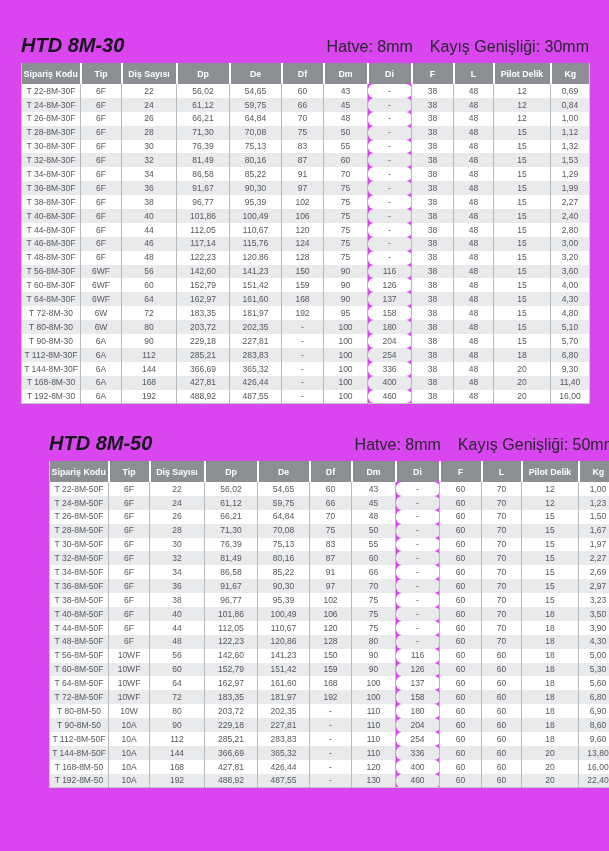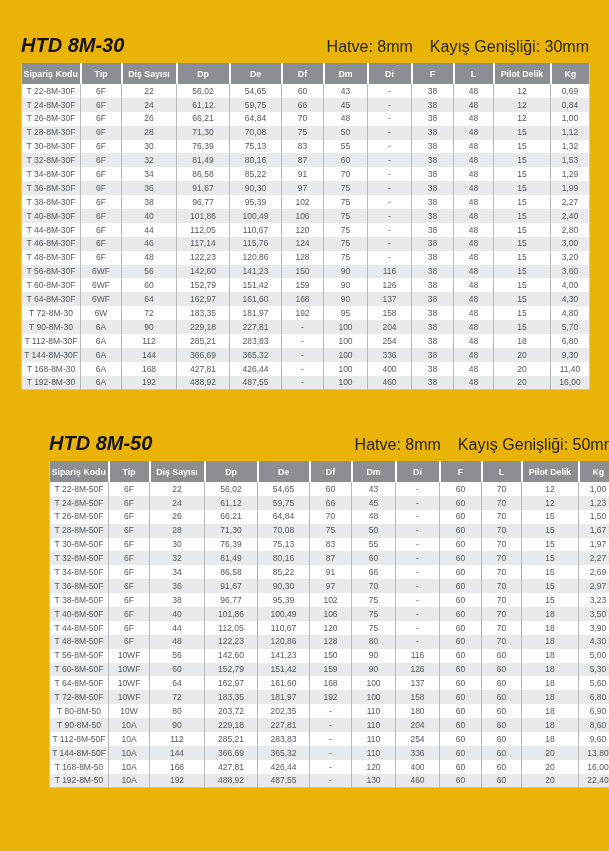--- a/index.html
+++ b/index.html
@@ -1,18 +1,18 @@
 <!DOCTYPE html>
 <html><head>
 <meta charset="utf-8">
 <style>
   * { margin:0; padding:0; box-sizing:border-box; }
   html,body { background:#ffffff; }
   .page {
-    position:relative; width:609px; height:851px; background:#eab308;
+    position:relative; width:609px; height:851px; background:#d946ef;
     font-family:"Liberation Sans", sans-serif; overflow:hidden;
   }
   .section { position:absolute; left:21px; width:568px; }
   .section-1 { top:34px; }
   .section-2 { top:432px;margin-left:28px; }
   .title-row { display:flex; justify-content:space-between; align-items:baseline; height:26px; }
   .table-title {
     font-size:20px; font-weight:700; font-style:italic;
     color:var(--title_color,#16151c); letter-spacing:0px;
   }
@@ -38,21 +38,21 @@
   table.spec tbody tr:nth-child(even) { background:var(--stripe_color,#e9eaec); }
   table.spec tbody tr:nth-child(odd) { background:#ffffff; }
   
   table.spec th:nth-child(1), table.spec td:nth-child(1) { width:59px; }
   table.spec th:nth-child(2), table.spec td:nth-child(2) { width:41px; }
   table.spec th:nth-child(3), table.spec td:nth-child(3) { width:55px; }
   table.spec th:nth-child(4), table.spec td:nth-child(4) { width:53px; }
   table.spec th:nth-child(5), table.spec td:nth-child(5) { width:52px; }
   table.spec th:nth-child(6), table.spec td:nth-child(6) { width:42px; }
   table.spec th:nth-child(7), table.spec td:nth-child(7) { width:44px; }
-  table.spec th:nth-child(8), table.spec td:nth-child(8) { width:44px; }
+  table.spec th:nth-child(8), table.spec td:nth-child(8) { width:44px;border-radius:6px; }
   table.spec th:nth-child(9), table.spec td:nth-child(9) { width:42px; }
   table.spec th:nth-child(10), table.spec td:nth-child(10){ width:40px; }
   table.spec th:nth-child(11), table.spec td:nth-child(11){ width:57px; }
   table.spec th:nth-child(12), table.spec td:nth-child(12){ width:39px; }
 </style>
 </head>
 <body style="--header_bg: #8b8f94; --stripe_color: #e9eaec; --title_color: #16151c;">
 
 <div class="page">
 
@@ -314,20 +314,34 @@
             <td>181,97</td>
             <td>192</td>
             <td>95</td>
             <td>158</td>
             <td>38</td>
             <td>48</td>
             <td>15</td>
             <td>4,80</td>
           </tr>
           <tr>
+            <td>T 80-8M-30</td>
+            <td>6W</td>
+            <td>80</td>
+            <td>203,72</td>
+            <td>202,35</td>
+            <td>-</td>
+            <td>100</td>
+            <td>180</td>
+            <td>38</td>
+            <td>48</td>
+            <td>15</td>
+            <td>5,10</td>
+          </tr>
+          <tr>
             <td>T 90-8M-30</td>
             <td>6A</td>
             <td>90</td>
             <td>229,18</td>
             <td>227,81</td>
             <td>-</td>
             <td>100</td>
             <td>204</td>
             <td>38</td>
             <td>48</td>

